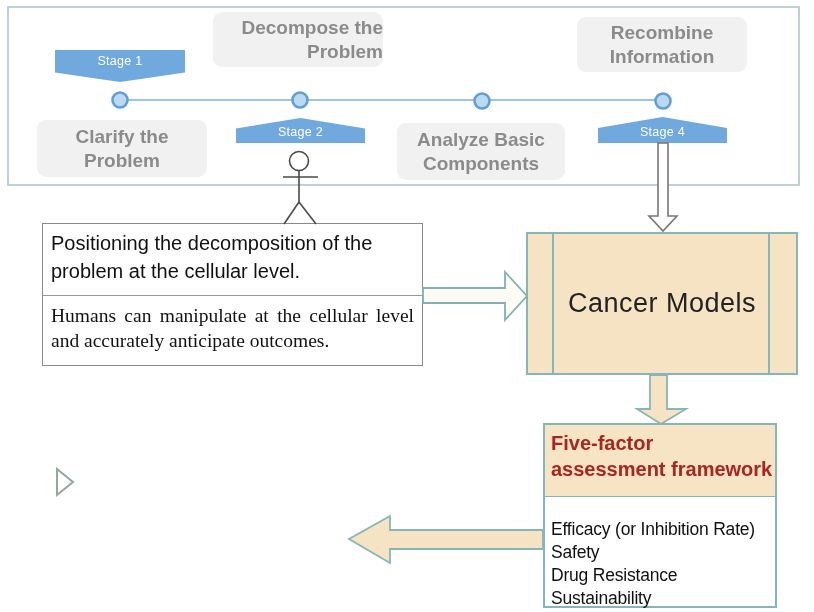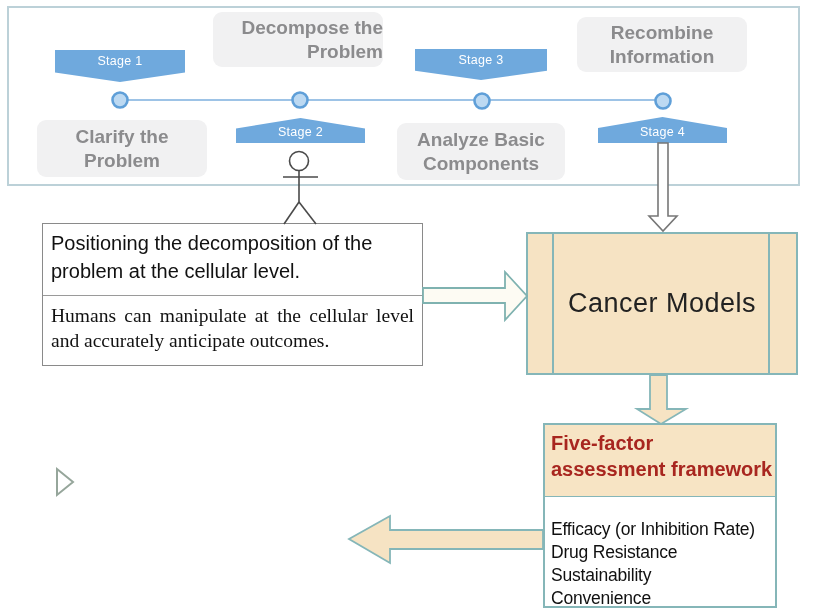--- a/index.html
+++ b/index.html
@@ -96,23 +96,20 @@
   <div class="phase-box" style="left:577px;top:17px;width:170px;height:55px;">
     <span>Recombine Information</span>
   </div>
 
   <div class="banner down" style="left:55px;top:50px;width:130px;height:32px;">
     <span>Stage 1</span>
   </div>
   <div class="banner up" style="left:236px;top:118px;width:129px;height:25px;">
     <span>Stage 2</span>
   </div>
-  <div class="banner down" style="left:415px;top:49px;width:132px;height:31px;">
-    <span>Stage 3</span>
-  </div>
   <div class="banner up" style="left:598px;top:117px;width:129px;height:26px;">
     <span>Stage 4</span>
   </div>
 
   <div class="insight-box">
     <div class="insight-top">Positioning the decomposition of the problem at the cellular level.</div>
     <div class="insight-bottom">Humans can manipulate at the cellular level and accurately anticipate outcomes.</div>
   </div>
 
   <div class="cancer-box">
@@ -121,20 +118,21 @@
     <span class="cancer-label">Cancer Models</span>
   </div>
 
   <div class="framework-box">
     <div class="framework-header">
       <div class="framework-title-line">Five-factor</div>
       <div class="framework-title-line">assessment framework</div>
     </div>
     <div class="framework-list">
       <div class="framework-item">Efficacy (or Inhibition Rate)</div>
+      <div class="framework-item">Safety</div>
       <div class="framework-item">Drug Resistance</div>
       <div class="framework-item">Sustainability</div>
       <div class="framework-item">Convenience</div>
     </div>
   </div>
 
 
   <svg class="overlay" viewBox="0 0 814 612">
 
     <line x1="120" y1="100" x2="663" y2="100" stroke="#9dc3e6" stroke-width="2.2"></line>

